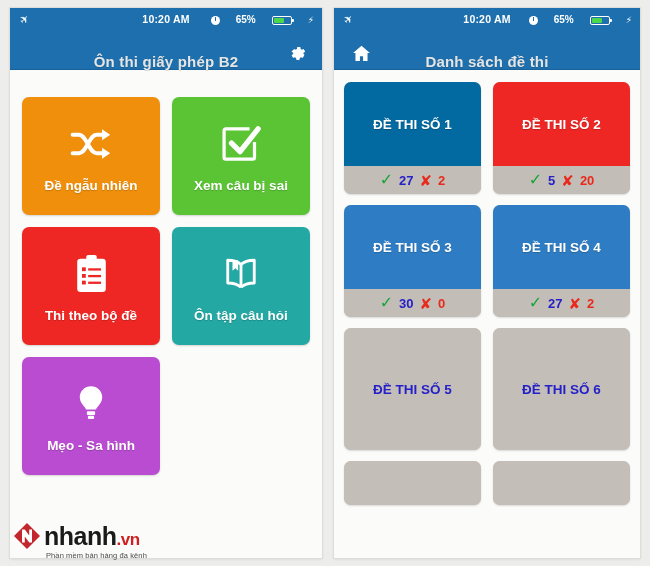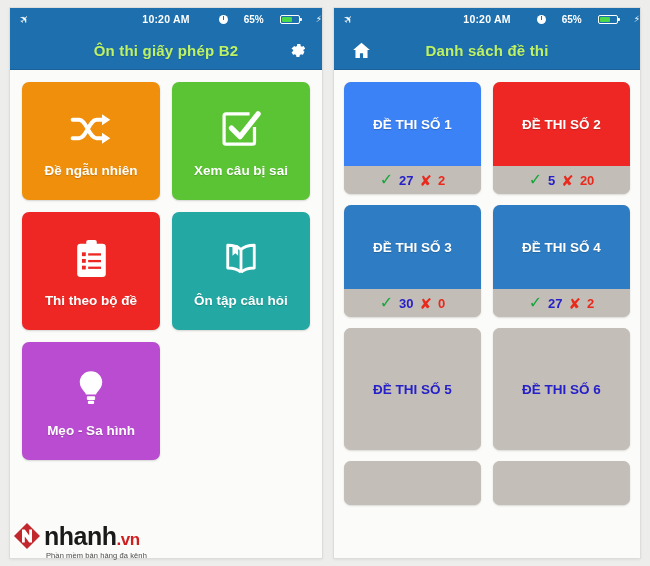--- a/index.html
+++ b/index.html
@@ -22,21 +22,21 @@
 
   
   .statusbar{
     height:22px;background:#1d6fad;color:#fff;
     display:flex;align-items:center;
     font-size:10px;position:relative;
   }
   .sb-left{position:absolute;left:10px;display:flex;align-items:center;}
   .plane{font-size:11px;line-height:1;transform:rotate(-45deg);display:inline-block;}
   .sb-center{width:100%;text-align:center;font-size:10.5px;font-weight:bold;letter-spacing:.2px;}
-  .sb-right{position:absolute;right:0;display:flex;align-items:center;gap:16px;}
+  .sb-right{position:absolute;right:8px;display:flex;align-items:flex-end;gap:16px;}
   .alarm{
     width:9px;height:9px;border-radius:50%;background:#fff;
     display:inline-block;position:relative;
   }
   .alarm::after{
     content:"";position:absolute;left:4px;top:1.5px;
     width:1px;height:3.5px;background:#1d6fad;
   }
   .pct{font-size:10px;font-weight:bold;}
   .batt{
@@ -45,37 +45,37 @@
   }
   .batt::after{
     content:"";position:absolute;right:-3px;top:2.2px;
     width:1.6px;height:3.5px;background:#fff;border-radius:0 1px 1px 0;
   }
   .batt i{display:block;height:100%;background:#4ad94a;border-radius:1px;}
   .bolt{font-size:9px;line-height:1;}
 
   
   .navbar{
-    height:40px;background:#1d6fad;color:#bef264;
-    display:flex;align-items:center;position:relative;
+    height:40px;background:#1d6fad;color:#e5e5e5;
+    display:flex;align-items:flex-end;position:relative;
     box-shadow:inset 0 -1px 0 rgba(0,0,0,.12);
   }
   .nav-title{
     width:100%;text-align:center;font-size:15px;font-weight:bold;
     letter-spacing:.2px;text-shadow:0 1px 1px rgba(0,0,0,.15);
   }
   .nav-btn{position:absolute;display:flex;align-items:center;justify-content:center;
     width:34px;height:34px;}
   .nav-btn.rightside{right:8px;}
   .nav-btn.leftside{left:10px;}
   .nav-btn svg{display:block;}
 
   
   .grid{
-    padding:12px 12px;display:grid;
+    padding:27px 12px;display:grid;
     grid-template-columns:1fr 1fr;gap:12px;
   }
   .tile{
     height:118px;border-radius:7px;
     display:flex;flex-direction:column;
     align-items:center;justify-content:center;
     color:#fff;position:relative;
     box-shadow:0 1px 2px rgba(0,0,0,.16);
   }
   .tile .ico{height:50px;display:flex;align-items:center;justify-content:center;}
@@ -255,21 +255,21 @@
         <svg width="21" height="21" viewBox="0 0 24 24">
           <path fill="#ffffff" d="M12 3.2L2.4 11.3h2.7v9.4h5.1v-5.6h3.6v5.6h5.1v-9.4h2.7z"></path>
         </svg>
       </div>
       <div class="nav-title">Danh sách đề thi</div>
     </div>
 
     <div class="exams">
 
       <div class="exam">
-        <div class="face" style="background:#3b82f6">
+        <div class="face" style="background:#0369a1">
           <span>ĐỀ THI SỐ 1</span>
         </div>
         <div class="score">
           <span class="ck">✓</span>
           <span class="ok">27</span>
           <span class="xx">✘</span>
           <span class="no">2</span>
         </div>
       </div>
 

